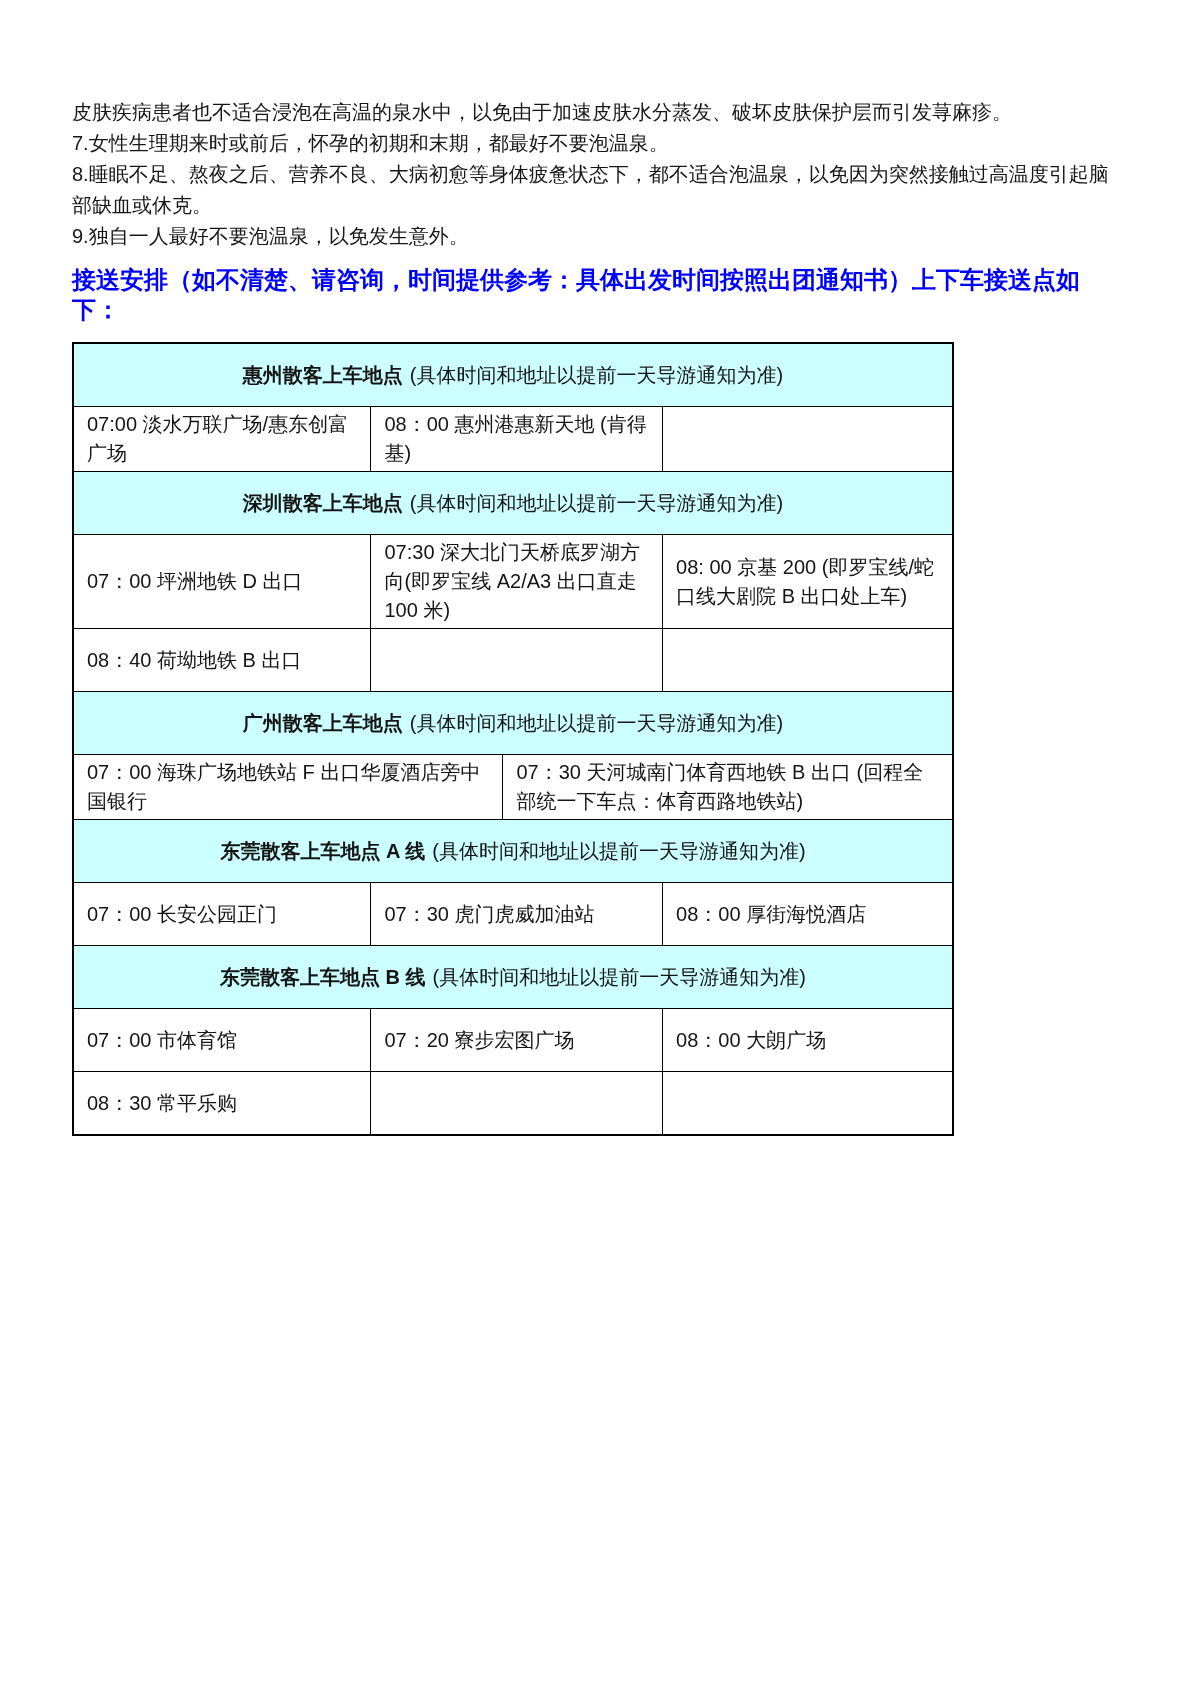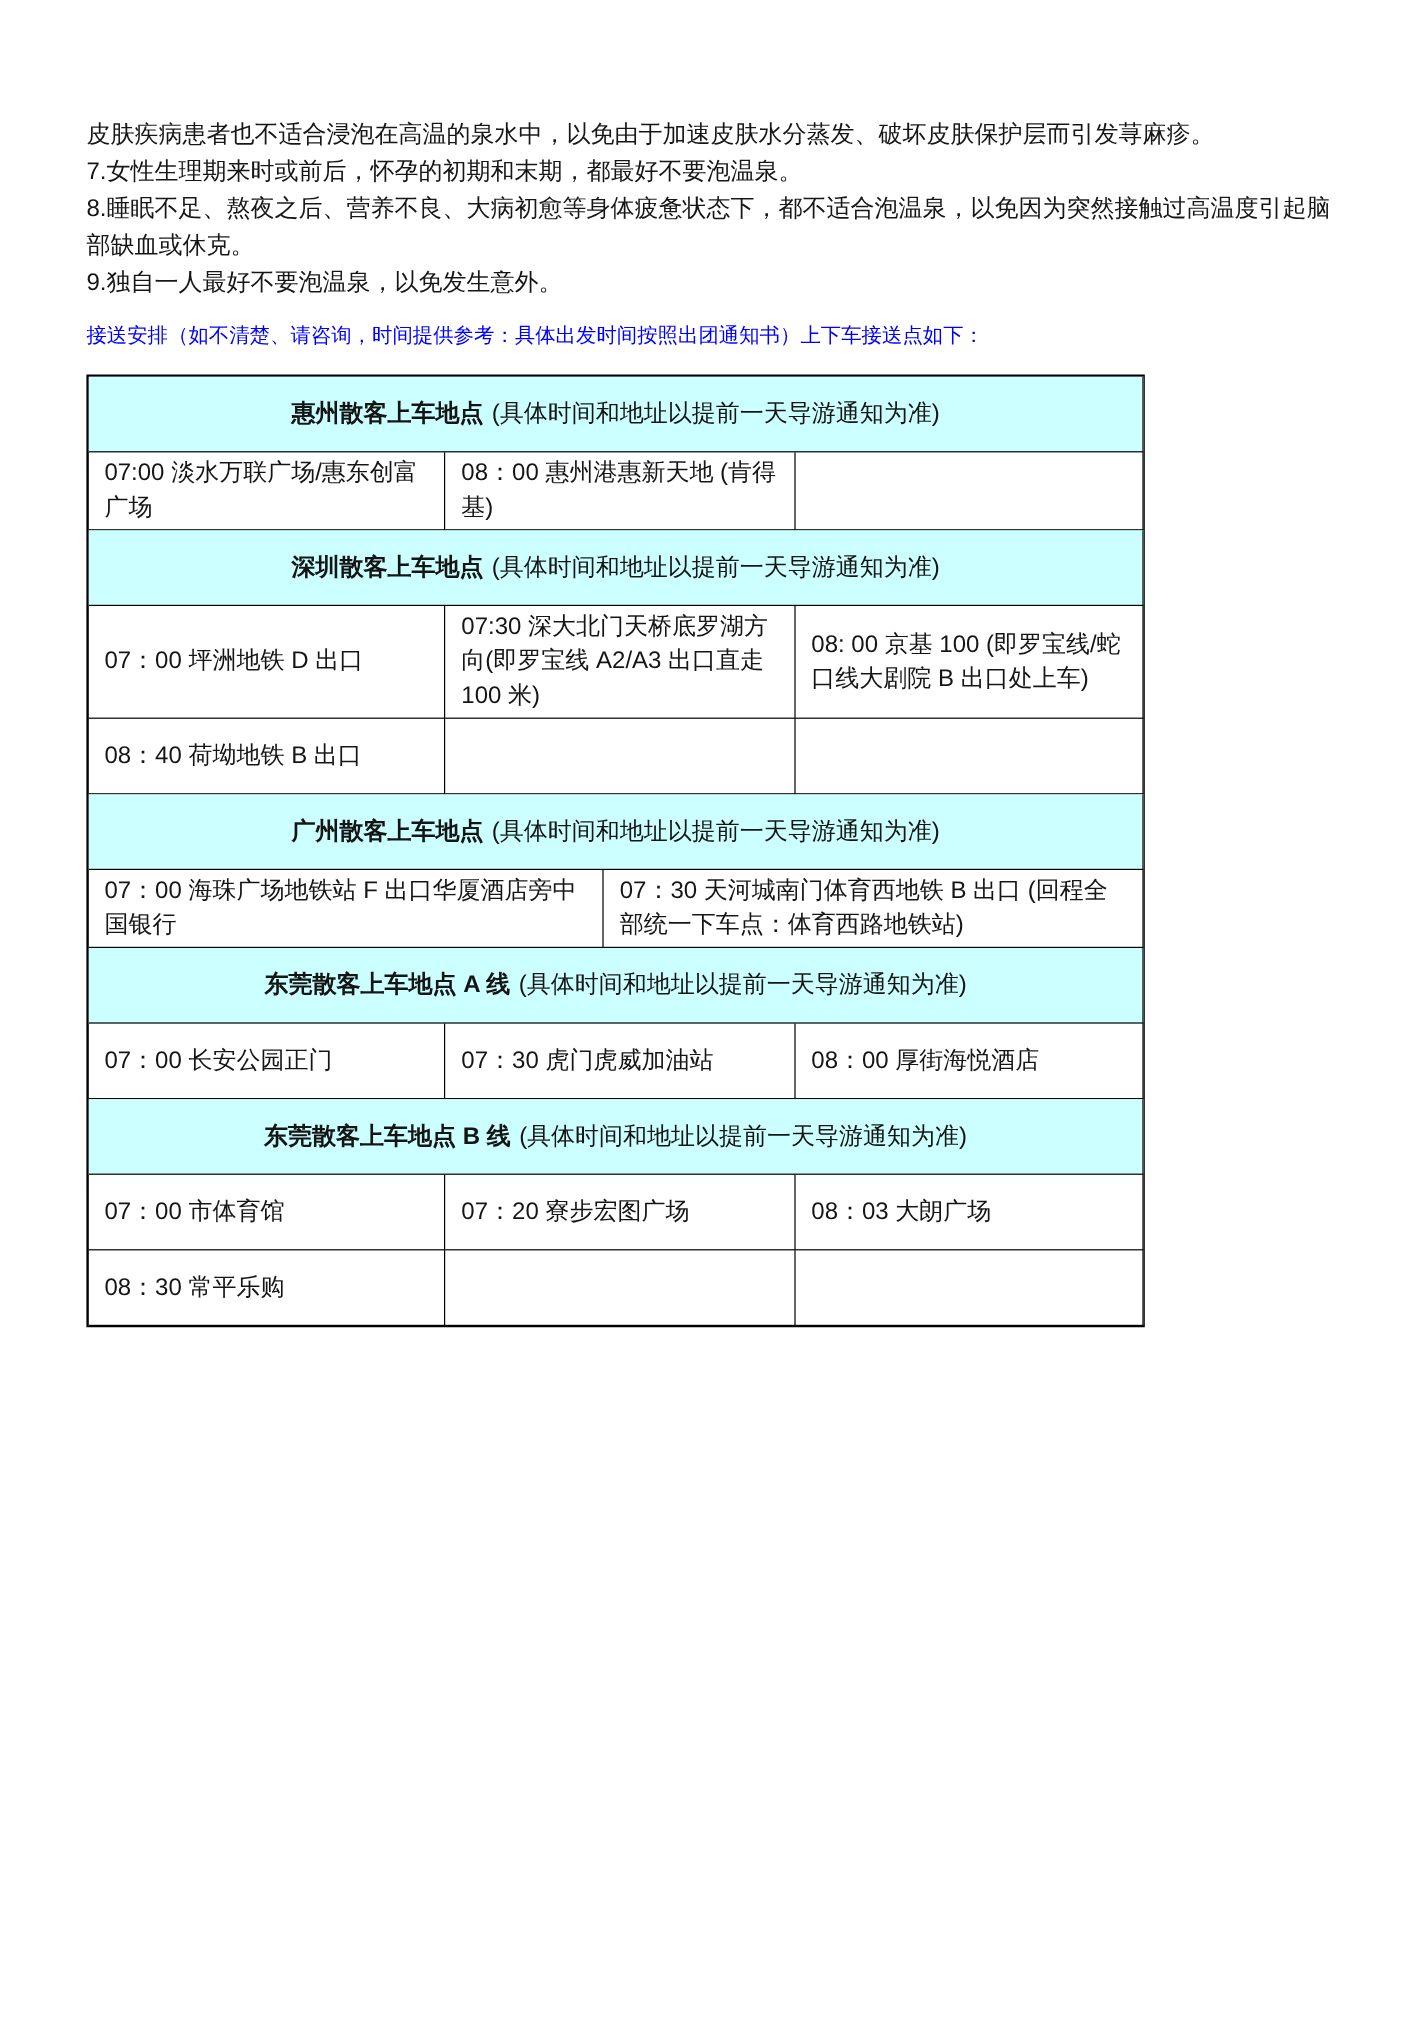--- a/index.html
+++ b/index.html
@@ -15,23 +15,23 @@
     padding:97px 72px 0 72px;
   }
   .intro p{
     margin:0;
     font-size:20px;
     line-height:31px;
     color:#161616;
   }
   .notice{
     margin-top:13px;
-    font-size:17px;
+    font-size:24px;
     line-height:30px;
-    font-weight:normal;
+    font-weight:bold;
     color:#0000FF;
   }
   .tbl{
     margin-top:17px;
     border-top:2px solid #000;
     border-left:2px solid #000;
     border-right:0.5px solid #000;
     border-bottom:0.5px solid #000;
     width:882px;
     box-sizing:border-box;
@@ -92,21 +92,21 @@
 
     <div class="row cols-1">
       <div class="cell hcell">
         <span class="t">深圳散客上车地点</span>
         <span class="n">(具体时间和地址以提前一天导游通知为准)</span>
       </div>
     </div>
     <div class="row cols-3">
       <div class="cell">07：00 坪洲地铁 D 出口</div>
       <div class="cell">07:30 深大北门天桥底罗湖方向(即罗宝线 A2/A3 出口直走 100 米)</div>
-      <div class="cell">08: 00 京基 100 (即罗宝线/蛇口线大剧院 B 出口处上车)</div>
+      <div class="cell">08: 00 京基 200 (即罗宝线/蛇口线大剧院 B 出口处上车)</div>
     </div>
     <div class="row cols-3">
       <div class="cell">08：40 荷坳地铁 B 出口</div>
       <div class="cell"></div>
       <div class="cell"></div>
     </div>
 
     <div class="row cols-1">
       <div class="cell hcell">
         <span class="t">广州散客上车地点</span>
@@ -132,21 +132,21 @@
 
     <div class="row cols-1">
       <div class="cell hcell">
         <span class="t">东莞散客上车地点 B 线</span>
         <span class="n">(具体时间和地址以提前一天导游通知为准)</span>
       </div>
     </div>
     <div class="row cols-3">
       <div class="cell">07：00 市体育馆</div>
       <div class="cell">07：20 寮步宏图广场</div>
-      <div class="cell">08：03 大朗广场</div>
+      <div class="cell">08：00 大朗广场</div>
     </div>
     <div class="row cols-3">
       <div class="cell">08：30 常平乐购</div>
       <div class="cell"></div>
       <div class="cell"></div>
     </div>
 
   </div>
 </div>
 

